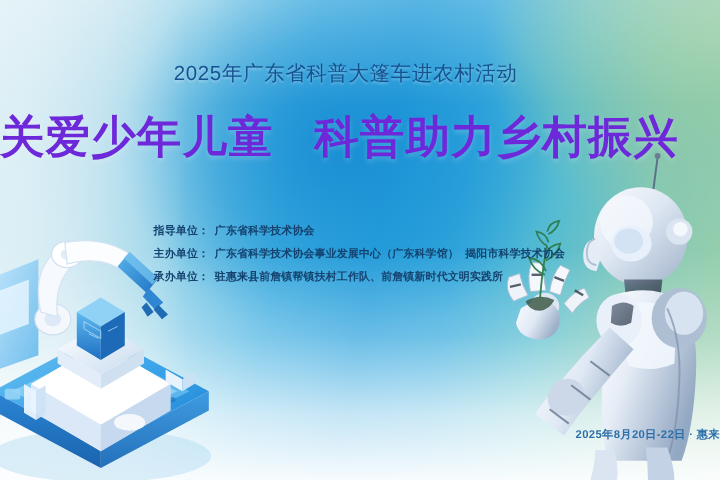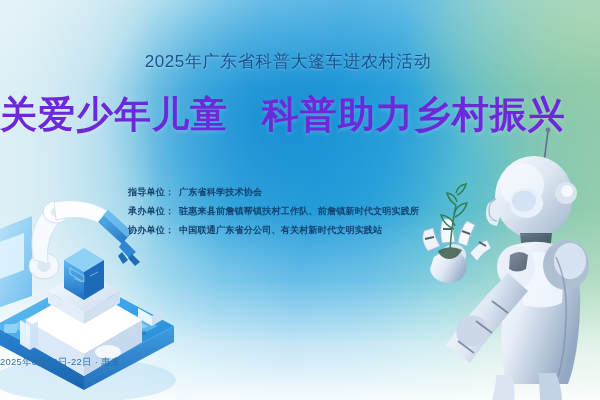--- a/index.html
+++ b/index.html
@@ -130,23 +130,23 @@
     text-align: left;
     white-space: nowrap;
   }
   .org-value { white-space: pre; }
 
   .date-line {
     position: absolute;
     top: 356px;
     left: 0;
     width: 600px;
-    text-align: left;
+    text-align: right;
     font-size: 9.4px;
-    font-weight: 400;
+    font-weight: 700;
     letter-spacing: 0.3px;
     color: #2b6fa8;
   }
 
   
   .illus-left {
     position: absolute;
     left: -14px;
     bottom: -4px;
     width: 200px;
@@ -410,25 +410,25 @@
     <div class="kicker">2025年广东省科普大篷车进农村活动</div>
 
     <div class="headline">关爱少年儿童   科普助力乡村振兴</div>
 
     <div class="org-block">
       <div class="org-row">
         <span class="org-label">指导单位：</span>
         <span class="org-value">广东省科学技术协会</span>
       </div>
       <div class="org-row">
+        <span class="org-label">主办单位：</span>
+        <span class="org-value">广东省科学技术协会事业发展中心（广东科学馆）  揭阳市科学技术协会</span>
+      </div>
+      <div class="org-row">
         <span class="org-label">承办单位：</span>
         <span class="org-value">驻惠来县前詹镇帮镇扶村工作队、前詹镇新时代文明实践所</span>
       </div>
-      <div class="org-row">
-        <span class="org-label">协办单位：</span>
-        <span class="org-value">中国联通广东省分公司、有关村新时代文明实践站</span>
-      </div>
     </div>
 
     <div class="date-line">2025年8月20日-22日 · 惠来</div>
   </div>
 
 </div>
 
 </body></html>

